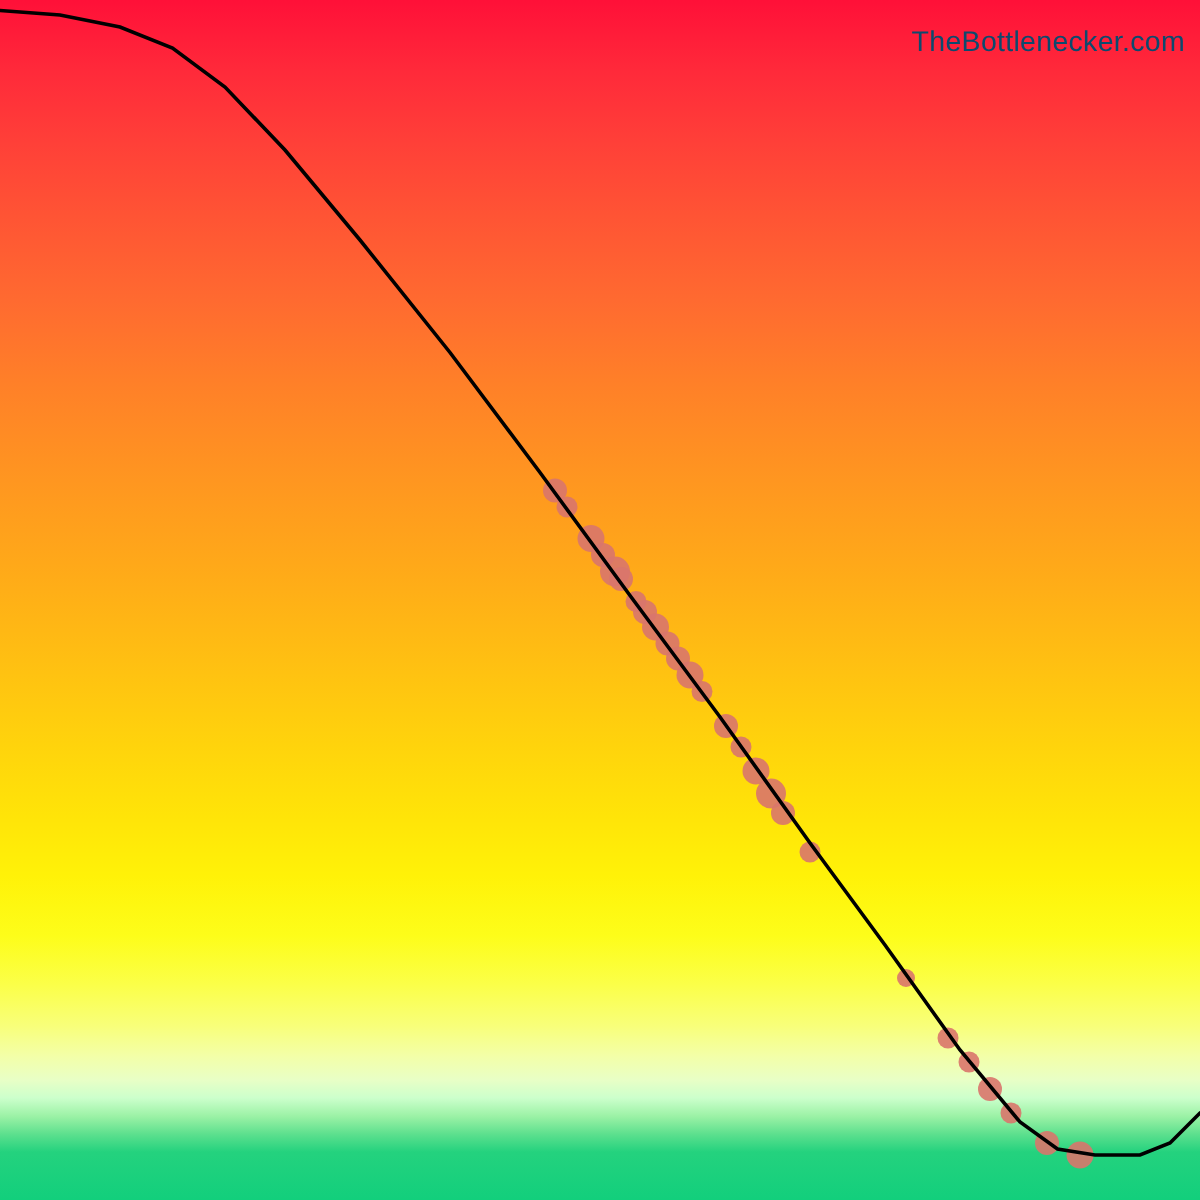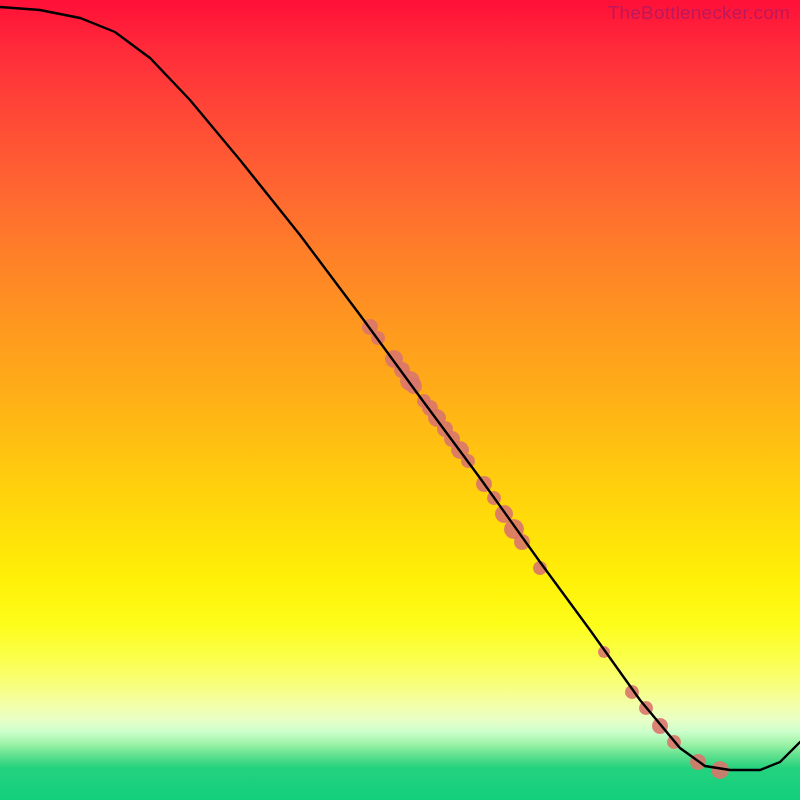--- a/index.html
+++ b/index.html
@@ -40,23 +40,23 @@
       #e8ffc6 90%,
       #ccffcc 91.5%,
       #9cf2a6 93%,
       #5de08e 94.5%,
       #24d27e 96%,
       #12cf7c 100%
     );
   }
   .watermark {
     position: absolute;
-    top: 2px;
+    top: 18px;
     right: 10px;
-    color: #be185d;
+    color: #0c4a6e;
     font-size: 19px;
     font-weight: 500;
     letter-spacing: 0.2px;
     user-select: none;
   }
   svg {
     position: absolute;
     inset: 0;
     width: 800px;
     height: 800px;

